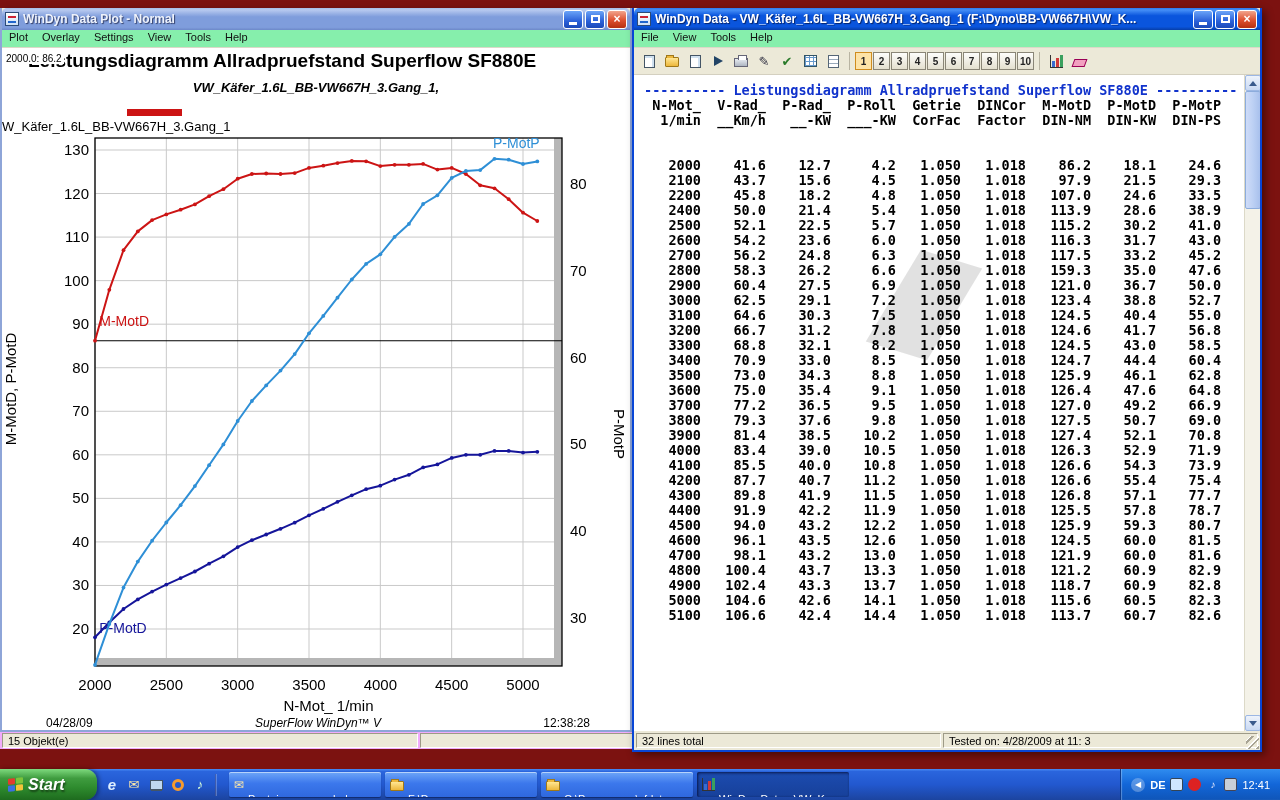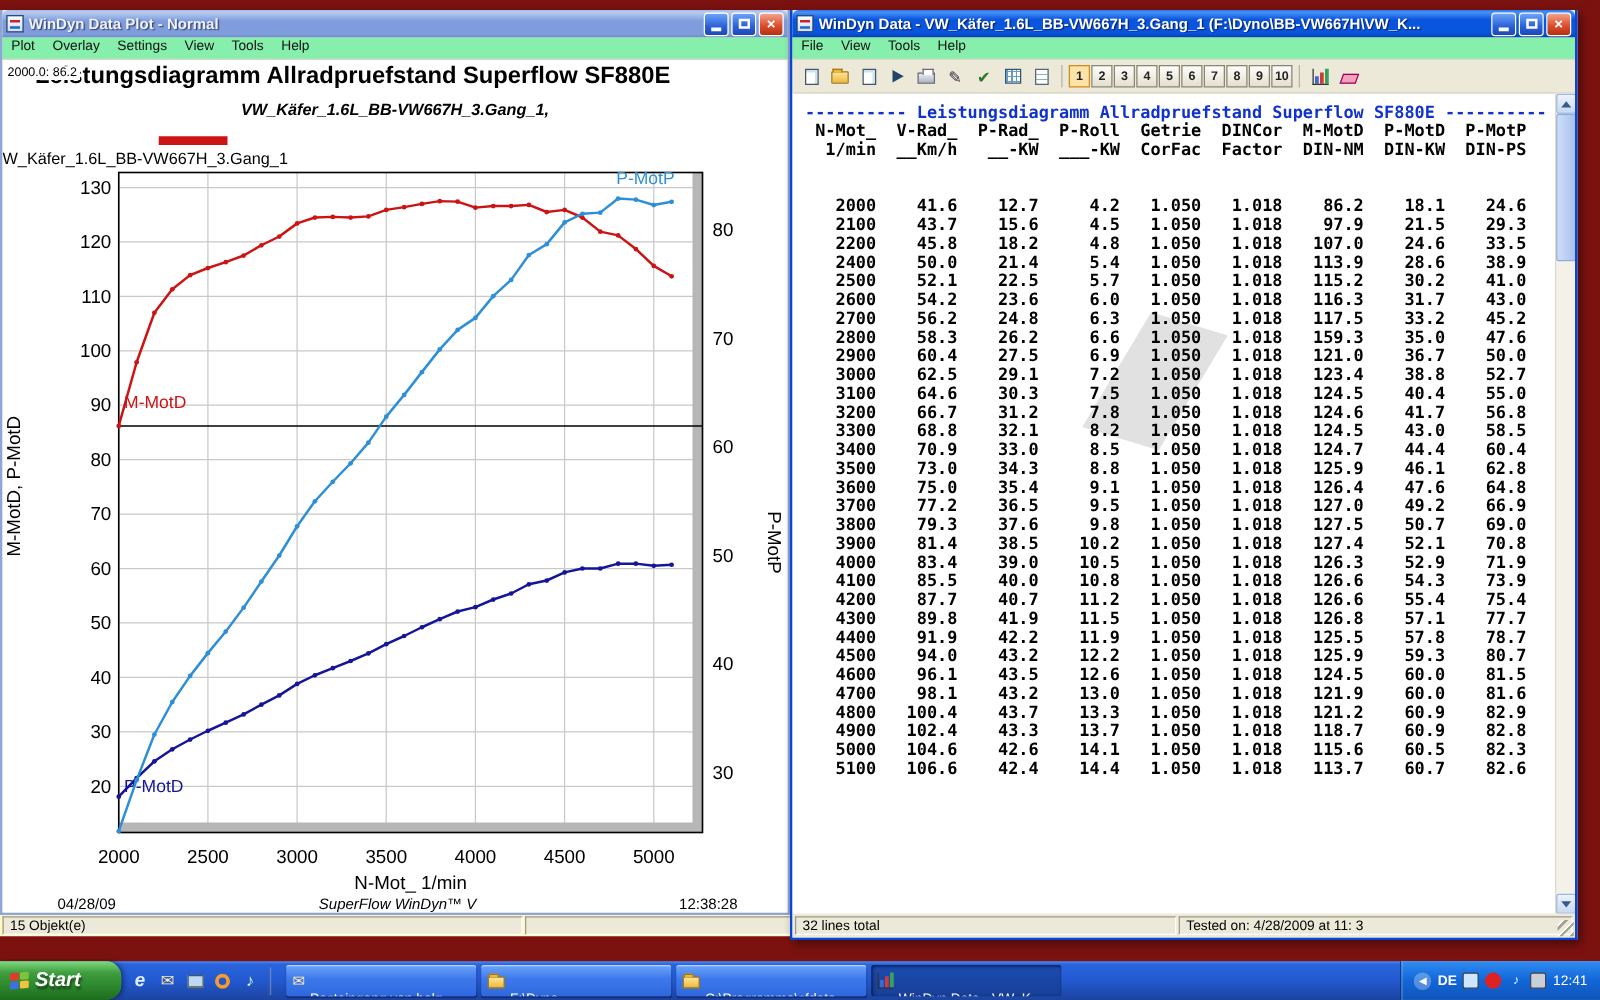--- a/index.html
+++ b/index.html
@@ -39,21 +39,21 @@
   .chart-subtitle{position:absolute;top:32px;left:0;width:100%;text-align:center;font-size:13px;
                   font-style:italic;font-weight:bold;}
   .pen-swatch{position:absolute;top:61px;left:125px;width:55px;height:7px;background:#cc1414;}
   .series-caption{position:absolute;top:71px;left:0;font-size:13px;}
   #chart-svg{position:absolute;top:86px;left:0;width:626px;height:592px;}
   .plot-footer{position:absolute;top:668px;left:0;width:100%;display:flex;justify-content:space-between;
                font-size:12px;padding:0 40px 0 44px;}
   .ital{font-style:italic;}
 
   
-  #explorer-statusbar{position:absolute;left:0;top:732px;width:706px;height:17px;background:#fef9c3;
+  #explorer-statusbar{position:absolute;left:0;top:732px;width:706px;height:17px;background:#f0abfc;
                       display:flex;gap:2px;padding:1px 2px;}
   #explorer-statusbar .p1{flex:0 0 416px;}
   #explorer-statusbar .p2{flex:1;}
 
   
   #data-window{left:632px;top:8px;width:630px;height:744px;border:2px solid #0845d6;border-top:none;}
   .toolbar{height:27px;background:#ece9d8;display:flex;align-items:center;padding:2px 4px;gap:1px;
            border-bottom:1px solid #d4d0c0;}
   .tbtn{width:22px;height:22px;display:flex;align-items:center;justify-content:center;}
   .tglyph{font-style:normal;font-size:13px;color:#334;}

